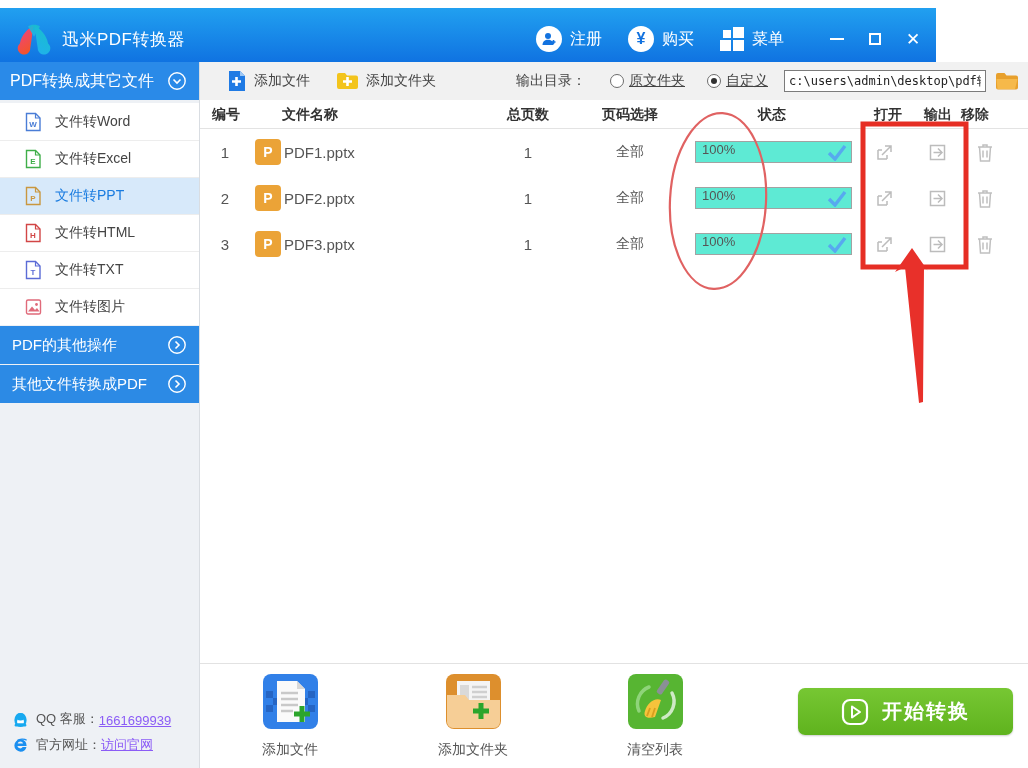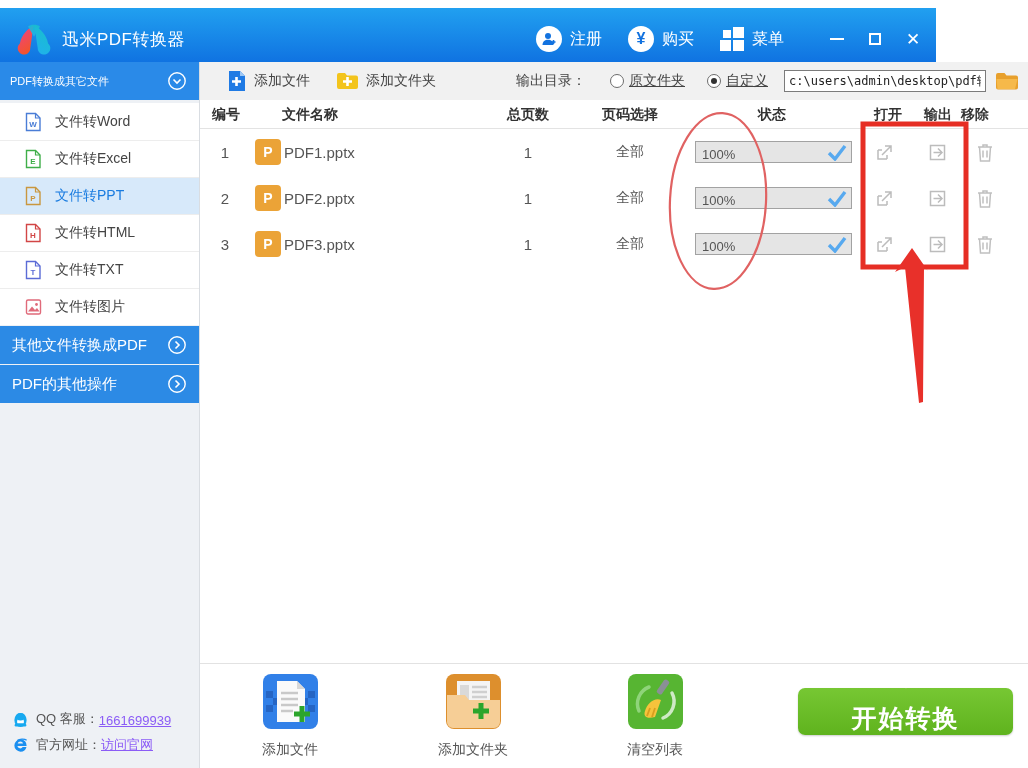--- a/index.html
+++ b/index.html
@@ -19,21 +19,21 @@
   .grid-icon { width:24px; height:24px; display:grid; grid-template-columns:11px 11px; grid-template-rows:11px 11px; gap:2px; margin-right:8px; }
   .grid-icon i { background:#fff; }
   .grid-icon i:first-child { width:8px; height:8px; align-self:end; justify-self:end; }
   .winbtn { width:30px; height:62px; display:flex; align-items:center; justify-content:center; cursor:pointer; margin-left:8px; }
   .min-glyph { width:14px; height:2px; background:#fff; }
   .max-glyph { width:12px; height:12px; border:2px solid #fff; }
   .close-glyph { color:#fff; font-size:17px; line-height:1; }
 
   
   .sidebar { position:absolute; left:0; top:62px; width:200px; bottom:0; background:#eef1f5; border-right:1px solid #d9dde2; }
-  .side-header { height:38px; background:#2a8ae8; color:#fff; font-size:11px; display:flex; align-items:center; padding-left:10px; position:relative; cursor:pointer; }
+  .side-header { height:38px; background:#2a8ae8; color:#fff; font-size:16px; display:flex; align-items:center; padding-left:10px; position:relative; cursor:pointer; }
   .side-header svg, .side-section svg { position:absolute; right:12px; top:50%; transform:translateY(-50%); }
   .side-items { margin-top:3px; background:#fff; }
   .side-item { height:37px; display:flex; align-items:center; padding-left:25px; background:#fff; cursor:pointer; border-top:1px solid #ededed; font-size:14px; color:#444; }
   .side-item:first-child { border-top:none; }
   .side-item.selected { background:#d7e9fa; color:#1a7ce0; }
   .doc-ic { width:17px; height:20px; margin-right:13px; flex:0 0 auto; }
   .side-section { height:38px; background:#2c8ae5; color:#fff; font-size:15px; display:flex; align-items:center; padding-left:12px; position:relative; cursor:pointer; margin-top:1px; }
   .side-footer { position:absolute; left:12px; bottom:14px; font-size:13px; color:#555; }
   .side-footer .frow { display:flex; align-items:flex-end; height:26px; }
   .side-footer .fic { width:17px; height:17px; margin-right:7px; }
@@ -56,35 +56,35 @@
   .thead { position:relative; height:26px; margin-top:3px; border-bottom:1px solid #e3e3e3; font-size:14px; color:#333; font-weight:bold; }
   .thead span { position:absolute; top:3px; transform:translateX(-50%); white-space:nowrap; }
   .trow { height:46px; display:flex; align-items:center; font-size:15px; color:#555; }
   .c-num { width:50px; text-align:center; }
   .c-name { width:215px; display:flex; align-items:center; }
   .pbadge { width:26px; height:26px; margin-left:5px; border-radius:4px; background:#eba337; color:#fff; font-size:14px; font-weight:bold; display:flex; align-items:center; justify-content:center; }
   .fname { margin-left:3px; }
   .c-pages { width:126px; text-align:center; }
   .c-range { width:78px; text-align:center; font-size:14px; }
   .c-status { width:183px; }
-  .pbar { margin-left:26px; width:157px; height:22px; border:1px solid #a2a2a2; background:#e5e5e5; position:relative; display:flex; align-items:flex-end; }
+  .pbar { margin-left:26px; width:157px; height:22px; border:1px solid #a2a2a2; background:#5eead4; position:relative; display:flex; align-items:flex-start; }
   .ptext { font-size:13px; color:#555; margin-left:6px; }
   .pcheck { position:absolute; right:4px; top:2px; }
   .c-open { width:64px; display:flex; justify-content:center; }
   .c-out { width:42px; display:flex; justify-content:center; }
   .c-del { width:54px; display:flex; justify-content:center; }
   .act { cursor:pointer; }
 
   
   .bottombar { position:absolute; left:0; right:0; bottom:0; height:105px; background:#fff; border-top:1px solid #e2e2e2; }
   .big-btn { position:absolute; top:9px; width:90px; text-align:center; cursor:pointer; }
   .big-btn .lbl { display:block; margin-top:7px; font-size:14px; color:#555; }
   .start-btn { position:absolute; right:15px; top:24px; width:215px; height:47px; border-radius:7px;
     background:linear-gradient(180deg,#77c733 0%, #5fb31e 100%); display:flex; align-items:center; justify-content:center;
-    gap:13px; color:#fff; font-size:25px; font-weight:bold; letter-spacing:2px; cursor:pointer; box-shadow:0 1px 2px rgba(0,0,0,.2);flex-direction:column; }
+    gap:13px; color:#fff; font-size:20px; font-weight:bold; letter-spacing:2px; cursor:pointer; box-shadow:0 1px 2px rgba(0,0,0,.2); }
 
   
   .overlay { position:absolute; left:0; top:0; width:1028px; height:768px; pointer-events:none; z-index:40; }
 </style>
 </head>
 <body>
 
 <div class="window">
 
   <div class="titlebar">
@@ -197,28 +197,28 @@
         <svg class="doc-ic" viewBox="0 0 17 20" style="color:#e06a7a">
           <rect x="1.5" y="3" width="14" height="14" rx="1.5" fill="none" stroke="currentColor" stroke-width="1.4"></rect>
           <circle cx="11.5" cy="7.5" r="1.4" fill="currentColor"></circle>
           <path d="M3,14.5 L7,9.5 L10,13 L12,11 L14.5,14.5 Z" fill="currentColor"></path>
         </svg>
         <span>文件转图片</span>
       </div>
     </div>
 
     <div class="side-section">
-      <span>其他文件转换成PDF</span>
+      <span>PDF的其他操作</span>
       <svg width="20" height="20" viewBox="0 0 20 20">
         <circle cx="10" cy="10" r="8.2" fill="none" stroke="#fff" stroke-width="1.4"></circle>
         <polyline points="8.5,6.5 12,10 8.5,13.5" fill="none" stroke="#fff" stroke-width="1.6"></polyline>
       </svg>
     </div>
     <div class="side-section">
-      <span>PDF的其他操作</span>
+      <span>其他文件转换成PDF</span>
       <svg width="20" height="20" viewBox="0 0 20 20">
         <circle cx="10" cy="10" r="8.2" fill="none" stroke="#fff" stroke-width="1.4"></circle>
         <polyline points="8.5,6.5 12,10 8.5,13.5" fill="none" stroke="#fff" stroke-width="1.6"></polyline>
       </svg>
     </div>
 
     <div class="side-footer">
       <div class="frow">
         <svg class="fic" viewBox="0 0 18 18">
           <ellipse cx="9" cy="9.5" rx="6.5" ry="7.5" fill="#17a9f0"></ellipse>

